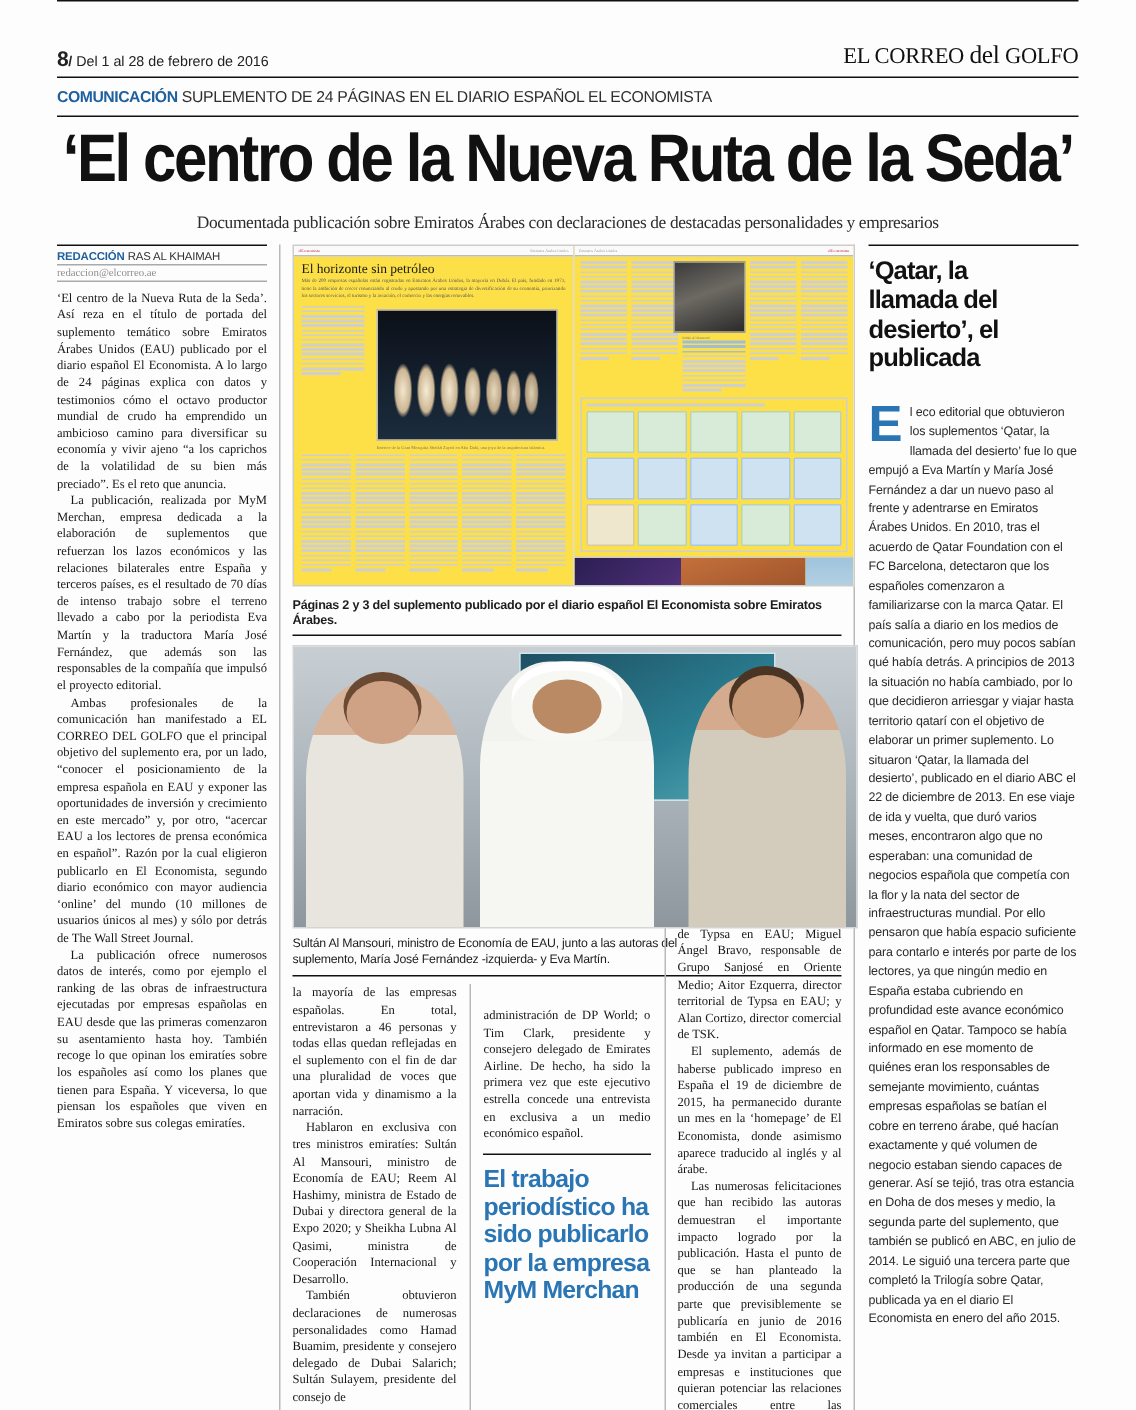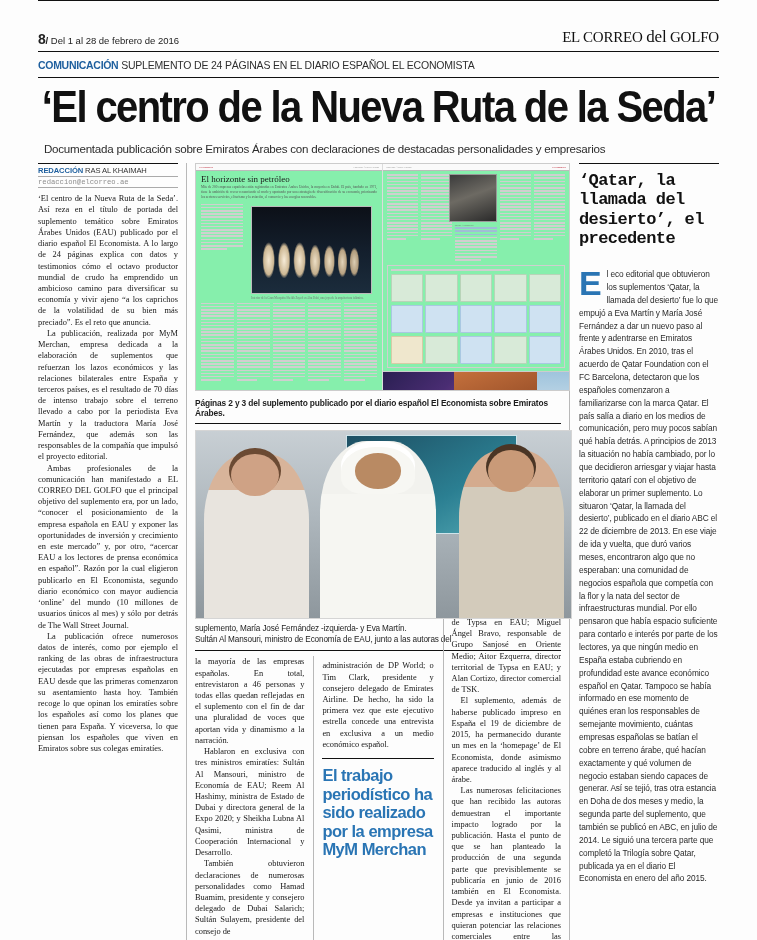--- a/index.html
+++ b/index.html
@@ -29,53 +29,53 @@
   .kicker{font-family:"Liberation Sans",sans-serif;font-size:10.5px;
           letter-spacing:-0.2px;padding:7px 0 6px 0;color:#2f2f2f;
           white-space:nowrap;overflow:hidden;}
   .kicker b{color:#1e5f9e;font-weight:bold;letter-spacing:-0.3px;}
 
   
   .headline{font-family:"Liberation Sans",sans-serif;font-weight:bold;
             font-size:40px;line-height:1.02;letter-spacing:-1.6px;
             text-align:center;color:#111;margin:6px 0 2px 0;
             transform:scaleY(1.12);transform-origin:center top;}
-  .subhead{font-family:Liberation Sans, sans-serif;font-size:11.6px;
+  .subhead{font-family:Liberation Serif, serif;font-size:11.6px;
            line-height:1.42;color:#2c2c2c;letter-spacing:-0.25px;
-           margin:16px 0 6px 0;padding:0 6px;}
+           margin:16px 0 6px 0;padding:0 6px;text-align:center;}
   .subhead div{white-space:nowrap;}
 
   
   .grid{display:flex;gap:8px;margin-top:5px;}
   .col{box-sizing:border-box;}
   .c1{width:145px;}
   .c-mid{width:375px;}
   .c4{width:155px;}
 
   .vrule{border-left:0.7px solid #b9b9b9;}
 
   
   .byline{border-top:1.4px solid #111;border-bottom:0.6px solid #aaa;
           padding:2px 0 1px 0;font-family:"Liberation Sans",sans-serif;
           font-size:7.6px;letter-spacing:-0.1px;color:#333;}
   .byline b{color:#1e5f9e;}
-  .email{font-family:Liberation Mono, monospace;font-size:7.2px;
+  .email{font-family:Liberation Serif, serif;font-size:7.2px;
          color:#8e8e8e;border-bottom:0.6px solid #aaa;padding:1px 0;}
 
   
   .body{font-family:"Liberation Serif",serif;font-size:8.4px;line-height:1.335;
         text-align:justify;color:#161616;margin-top:5px;
         -webkit-hyphens:auto;hyphens:auto;}
   .body p{margin:0;text-indent:9px;}
   .body p.first{text-indent:0;}
 
   
   .spread{width:375px;height:228px;border:0.6px solid #ccc;box-sizing:border-box;
           position:relative;overflow:hidden;background:#fff;display:flex;}
-  .spread .sheet{flex:1;position:relative;overflow:hidden;background:#86efac;}
+  .spread .sheet{flex:1;position:relative;overflow:hidden;background:#fde047;}
   .spread .sheet + .sheet{border-left:1px solid #dcdcdc;}
   .sheet-top{height:6px;border-bottom:0.6px solid #bbb;background:#fafafa;
              display:flex;align-items:center;justify-content:space-between;
              padding:0 3px;}
   .sp-title{font-family:"Liberation Serif",serif;font-size:9px;color:#1a1a1a;
             padding:3px 5px 1px 5px;}
   .sp-deck{font-size:3.4px;line-height:1.5;color:#555;padding:0 5px 3px 5px;
            text-align:justify;}
   .photo-mosque{margin:2px 5px;height:86px;border:0.5px solid #bbb;
         background:
@@ -140,21 +140,21 @@
   .midcols{display:flex;gap:9px;margin-top:5px;}
   .midcol{width:118px;}
   .midcol.w2{width:120px;}
 
   .blue-head{font-family:"Liberation Sans",sans-serif;font-weight:bold;
              font-size:16.5px;line-height:1.12;color:#2a75b4;
              letter-spacing:-0.5px;border-top:1.3px solid #111;
              padding-top:7px;margin-top:8px;}
 
   
-  .side-head{font-family:Liberation Mono, monospace;font-weight:bold;
+  .side-head{font-family:Liberation Sans, sans-serif;font-weight:bold;
              font-size:17px;line-height:1.13;color:#111;letter-spacing:-0.6px;
              border-top:1.6px solid #111;padding-top:7px;}
   .side-body{font-family:"Liberation Sans",sans-serif;font-size:8.3px;
              line-height:1.55;color:#2b2b2b;margin-top:20px;text-align:left;
              letter-spacing:-0.1px;}
   .dropcap{float:left;font-family:"Liberation Sans",sans-serif;font-weight:bold;
            font-size:34px;line-height:0.78;color:#2a75b4;
            margin:2px 5px 0 0;}
 </style>
 </head>
@@ -533,55 +533,55 @@
           </div>
         <div class="pp-person pp-man">
             <span class="kef"></span>
             <span class="face"></span>
           </div>
         <div class="pp-person pp-w2">
             <span class="head"></span>
           </div>
       </div>
       <div class="people-cap">
+        <div>Sultán Al Mansouri, ministro de Economía de EAU, junto a las autoras del</div>
         <div>suplemento, María José Fernández -izquierda- y Eva Martín.</div>
-        <div>Sultán Al Mansouri, ministro de Economía de EAU, junto a las autoras del</div>
       </div>
 
       <div class="midcols">
         <div class="midcol">
           <div class="body" style="margin-top:0;">
             <p class="first">la mayoría de las empresas españolas. En total, entrevistaron a 46 personas y todas ellas quedan reflejadas en el suplemento con el fin de dar una pluralidad de voces que aportan vida y dinamismo a la narración.</p>
             <p>Hablaron en exclusiva con tres ministros emiratíes: Sultán Al Mansouri, ministro de Economía de EAU; Reem Al Hashimy, ministra de Estado de Dubai y directora general de la Expo 2020; y Sheikha Lubna Al Qasimi, ministra de Cooperación Internacional y Desarrollo.</p>
             <p>También obtuvieron declaraciones de numerosas personalidades como Hamad Buamim, presidente y consejero delegado de Dubai Salarich; Sultán Sulayem, presidente del consejo de</p>
           </div>
         </div>
         <div class="midcol w2 vrule" style="padding-left:8px;">
-          <div class="body" style="margin-top:4px;">
+          <div class="body" style="margin-top:15px;">
             <p class="first">administración de DP World; o Tim Clark, presidente y consejero delegado de Emirates Airline. De hecho, ha sido la primera vez que este ejecutivo estrella concede una entrevista en exclusiva a un medio económico español.</p>
           </div>
-          <div class="blue-head">El trabajo periodístico ha sido realizado por la empresa MyM Merchan</div>
+          <div class="blue-head">El trabajo periodístico ha sido publicarlo por la empresa MyM Merchan</div>
         </div>
         <div class="midcol vrule" style="padding-left:8px;margin-top:-219px;">
           <div class="body" style="margin-top:0;">
             <p class="first">Igualmente incluyen las palabras de relevantes embajadores en Abu Dhabi de países hispanos, caso del español José Eugenio Salarich y del mexicano Francisco Alonso, así como de la embajadora de Emiratos Árabes en Madrid, Dra. Hissa Al Otaiba.</p>
             <p>Por lo que se refiere a ejecutivos de empresas, recogieron la opinión de Ricardo Fisas, presidente del Spanish Business Council y consejero de Natura Bissé; Arturo Manso, director general de Typsa en EAU; Miguel Ángel Bravo, responsable de Grupo Sanjosé en Oriente Medio; Aitor Ezquerra, director territorial de Typsa en EAU; y Alan Cortizo, director comercial de TSK.</p>
             <p>El suplemento, además de haberse publicado impreso en España el 19 de diciembre de 2015, ha permanecido durante un mes en la ‘homepage’ de El Economista, donde asimismo aparece traducido al inglés y al árabe.</p>
             <p>Las numerosas felicitaciones que han recibido las autoras demuestran el importante impacto logrado por la publicación. Hasta el punto de que se han planteado la producción de una segunda parte que previsiblemente se publicaría en junio de 2016 también en El Economista. Desde ya invitan a participar a empresas e instituciones que quieran potenciar las relaciones comerciales entre las comunidades hispanoparlante y emiratí.</p>
           </div>
         </div>
       </div>
     </div>
 
     <div class="col c4 vrule" style="padding-left:9px;">
       <div class="side-head">
         <div>‘Qatar, la</div>
         <div>llamada del</div>
         <div>desierto’, el</div>
-        <div>precedente</div>
+        <div>publicada</div>
       </div>
       <div class="side-body">
         <span class="dropcap">E</span><span>l eco editorial que obtuvieron los suplementos ‘Qatar, la llamada del desierto’ fue lo que empujó a Eva Martín y María José Fernández a dar un nuevo paso al frente y adentrarse en Emiratos Árabes Unidos. En 2010, tras el acuerdo de Qatar Foundation con el FC Barcelona, detectaron que los españoles comenzaron a familiarizarse con la marca Qatar. El país salía a diario en los medios de comunicación, pero muy pocos sabían qué había detrás. A principios de 2013 la situación no había cambiado, por lo que decidieron arriesgar y viajar hasta territorio qatarí con el objetivo de elaborar un primer suplemento. Lo situaron ‘Qatar, la llamada del desierto’, publicado en el diario ABC el 22 de diciembre de 2013. En ese viaje de ida y vuelta, que duró varios meses, encontraron algo que no esperaban: una comunidad de negocios española que competía con la flor y la nata del sector de infraestructuras mundial. Por ello pensaron que había espacio suficiente para contarlo e interés por parte de los lectores, ya que ningún medio en España estaba cubriendo en profundidad este avance económico español en Qatar. Tampoco se había informado en ese momento de quiénes eran los responsables de semejante movimiento, cuántas empresas españolas se batían el cobre en terreno árabe, qué hacían exactamente y qué volumen de negocio estaban siendo capaces de generar. Así se tejió, tras otra estancia en Doha de dos meses y medio, la segunda parte del suplemento, que también se publicó en ABC, en julio de 2014. Le siguió una tercera parte que completó la Trilogía sobre Qatar, publicada ya en el diario El Economista en enero del año 2015.</span>
       </div>
     </div>
 
   </div>
 </div>
 
 </body></html>

